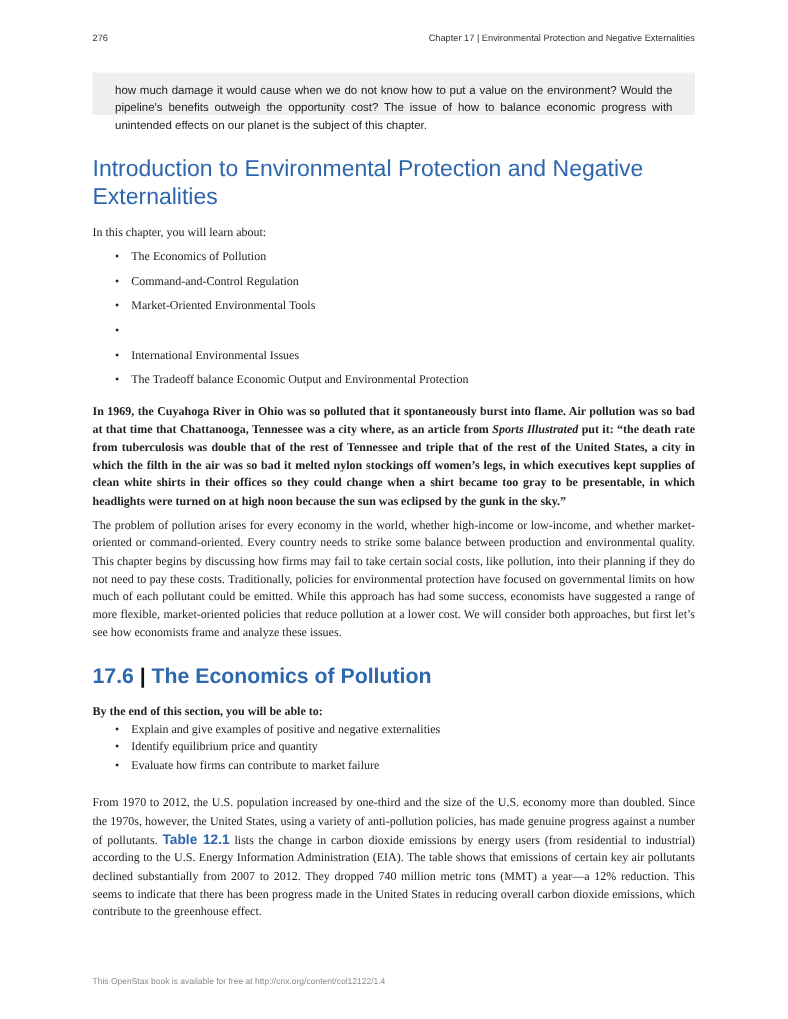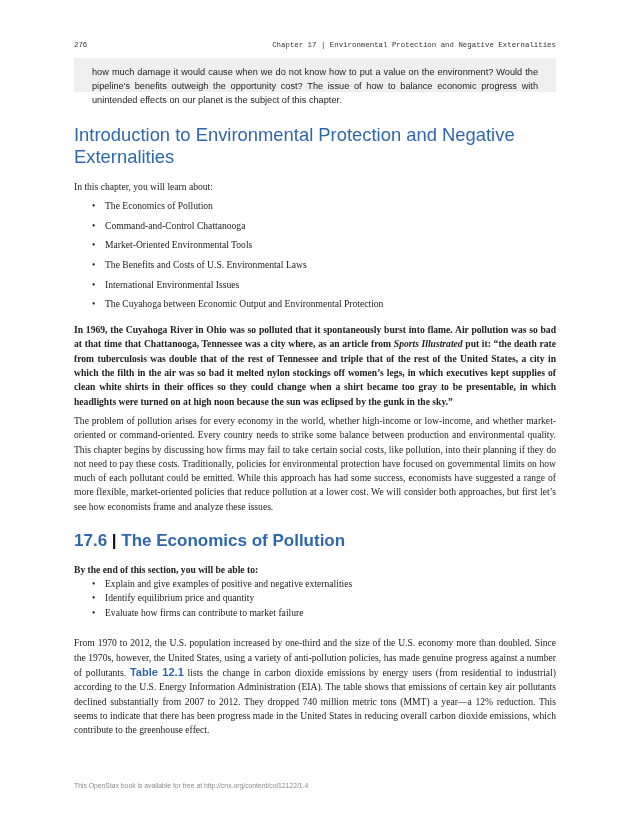--- a/index.html
+++ b/index.html
@@ -10,24 +10,24 @@
   body {
     width: 630px;
     height: 815px;
     position: relative;
     overflow: hidden;
     color: #222222;
   }
   .page-header {
     position: absolute;
     left: 74px;
-    top: 39px;
+    top: 24px;
     width: 482px;
     height: 14px;
-    font-family: Liberation Mono, monospace;
+    font-family: Liberation Sans, sans-serif;
     font-size: 7.4px;
     color: #333333;
   }
   .page-number {
     position: absolute;
     left: 0;
     top: 2px;
   }
   .running-head {
     position: absolute;
@@ -161,25 +161,25 @@
   <span>how much damage it would cause when we do not know how to put a value on the environment? Would the pipeline's benefits outweigh the opportunity cost? The issue of how to balance economic progress with unintended effects on our planet is the subject of this chapter.</span>
 </div>
 
 <div class="content">
   <h1 class="chapter-title">Introduction to Environmental Protection and Negative Externalities</h1>
 
   <p class="lead-in serif">In this chapter, you will learn about:</p>
 
   <ul class="topics serif">
     <li><span class="bullet">•</span><span>The Economics of Pollution</span></li>
-    <li><span class="bullet">•</span><span>Command-and-Control Chattanooga</span></li>
+    <li><span class="bullet">•</span><span>Command-and-Control Regulation</span></li>
     <li><span class="bullet">•</span><span>Market-Oriented Environmental Tools</span></li>
-    <li><span class="bullet">•</span><span>The Benefits and Costs of U.S. Environmental Laws</span></li>
+    <li><span class="bullet">•</span></li>
     <li><span class="bullet">•</span><span>International Environmental Issues</span></li>
-    <li><span class="bullet">•</span><span>The Cuyahoga between Economic Output and Environmental Protection</span></li>
+    <li><span class="bullet">•</span><span>The Tradeoff balance Economic Output and Environmental Protection</span></li>
   </ul>
 
   <p class="body first-body serif"><span>In 1969, the Cuyahoga River in Ohio was so polluted that it spontaneously burst into flame. Air pollution was so bad at that time that Chattanooga, Tennessee was a city where, as an article from </span><em>Sports Illustrated</em><span> put it: “the death rate from tuberculosis was double that of the rest of Tennessee and triple that of the rest of the United States, a city in which the filth in the air was so bad it melted nylon stockings off women’s legs, in which executives kept supplies of clean white shirts in their offices so they could change when a shirt became too gray to be presentable, in which headlights were turned on at high noon because the sun was eclipsed by the gunk in the sky.”</span></p>
 
   <p class="body second-body serif">The problem of pollution arises for every economy in the world, whether high-income or low-income, and whether market-oriented or command-oriented. Every country needs to strike some balance between production and environmental quality. This chapter begins by discussing how firms may fail to take certain social costs, like pollution, into their planning if they do not need to pay these costs. Traditionally, policies for environmental protection have focused on governmental limits on how much of each pollutant could be emitted. While this approach has had some success, economists have suggested a range of more flexible, market-oriented policies that reduce pollution at a lower cost. We will consider both approaches, but first let’s see how economists frame and analyze these issues.</p>
 
   <h2 class="section-title"><span>17.6</span><span class="sep"> | </span><span>The Economics of Pollution</span></h2>
 
   <p class="objectives-intro serif">By the end of this section, you will be able to:</p>
 

